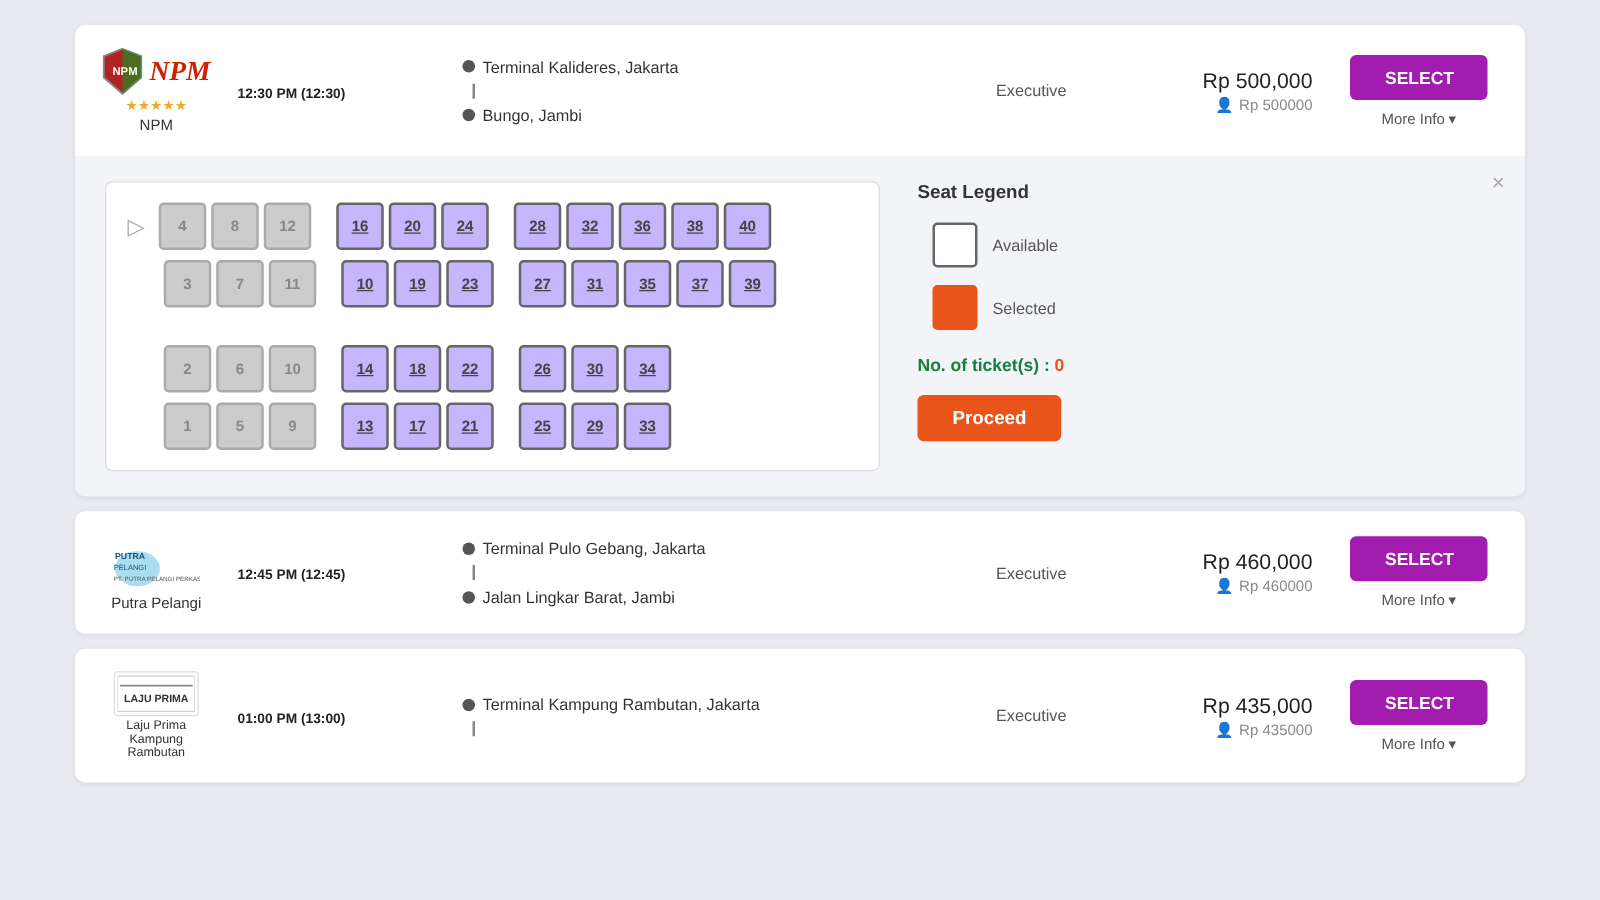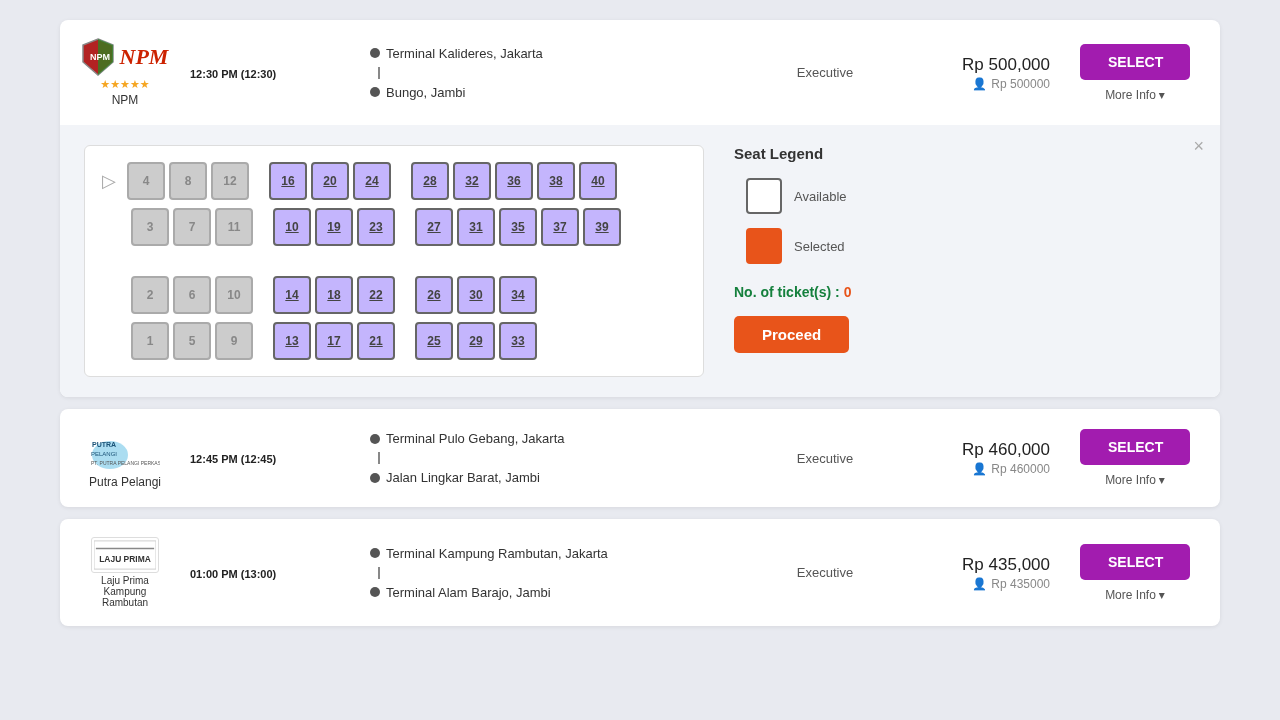--- a/index.html
+++ b/index.html
@@ -569,24 +569,20 @@
     </div>
 
     <div class="route-area">
       <div class="route-point">
         <div class="dot-origin"></div>
         <span>Terminal Kampung Rambutan, Jakarta</span>
       </div>
       <div style="margin-left:4px;">
           <div class="route-connector"></div>
         </div>
-      <div class="route-point">
-        <div class="dot-dest"></div>
-        <span>Terminal Alam Barajo, Jambi</span>
-      </div>
     </div>
 
     <div class="class-area">Executive</div>
 
     <div class="price-area">
       <div class="price-main">Rp 435,000</div>
       <div class="price-sub">
         <span>👤</span>
         <span>Rp 435000</span>
       </div>

